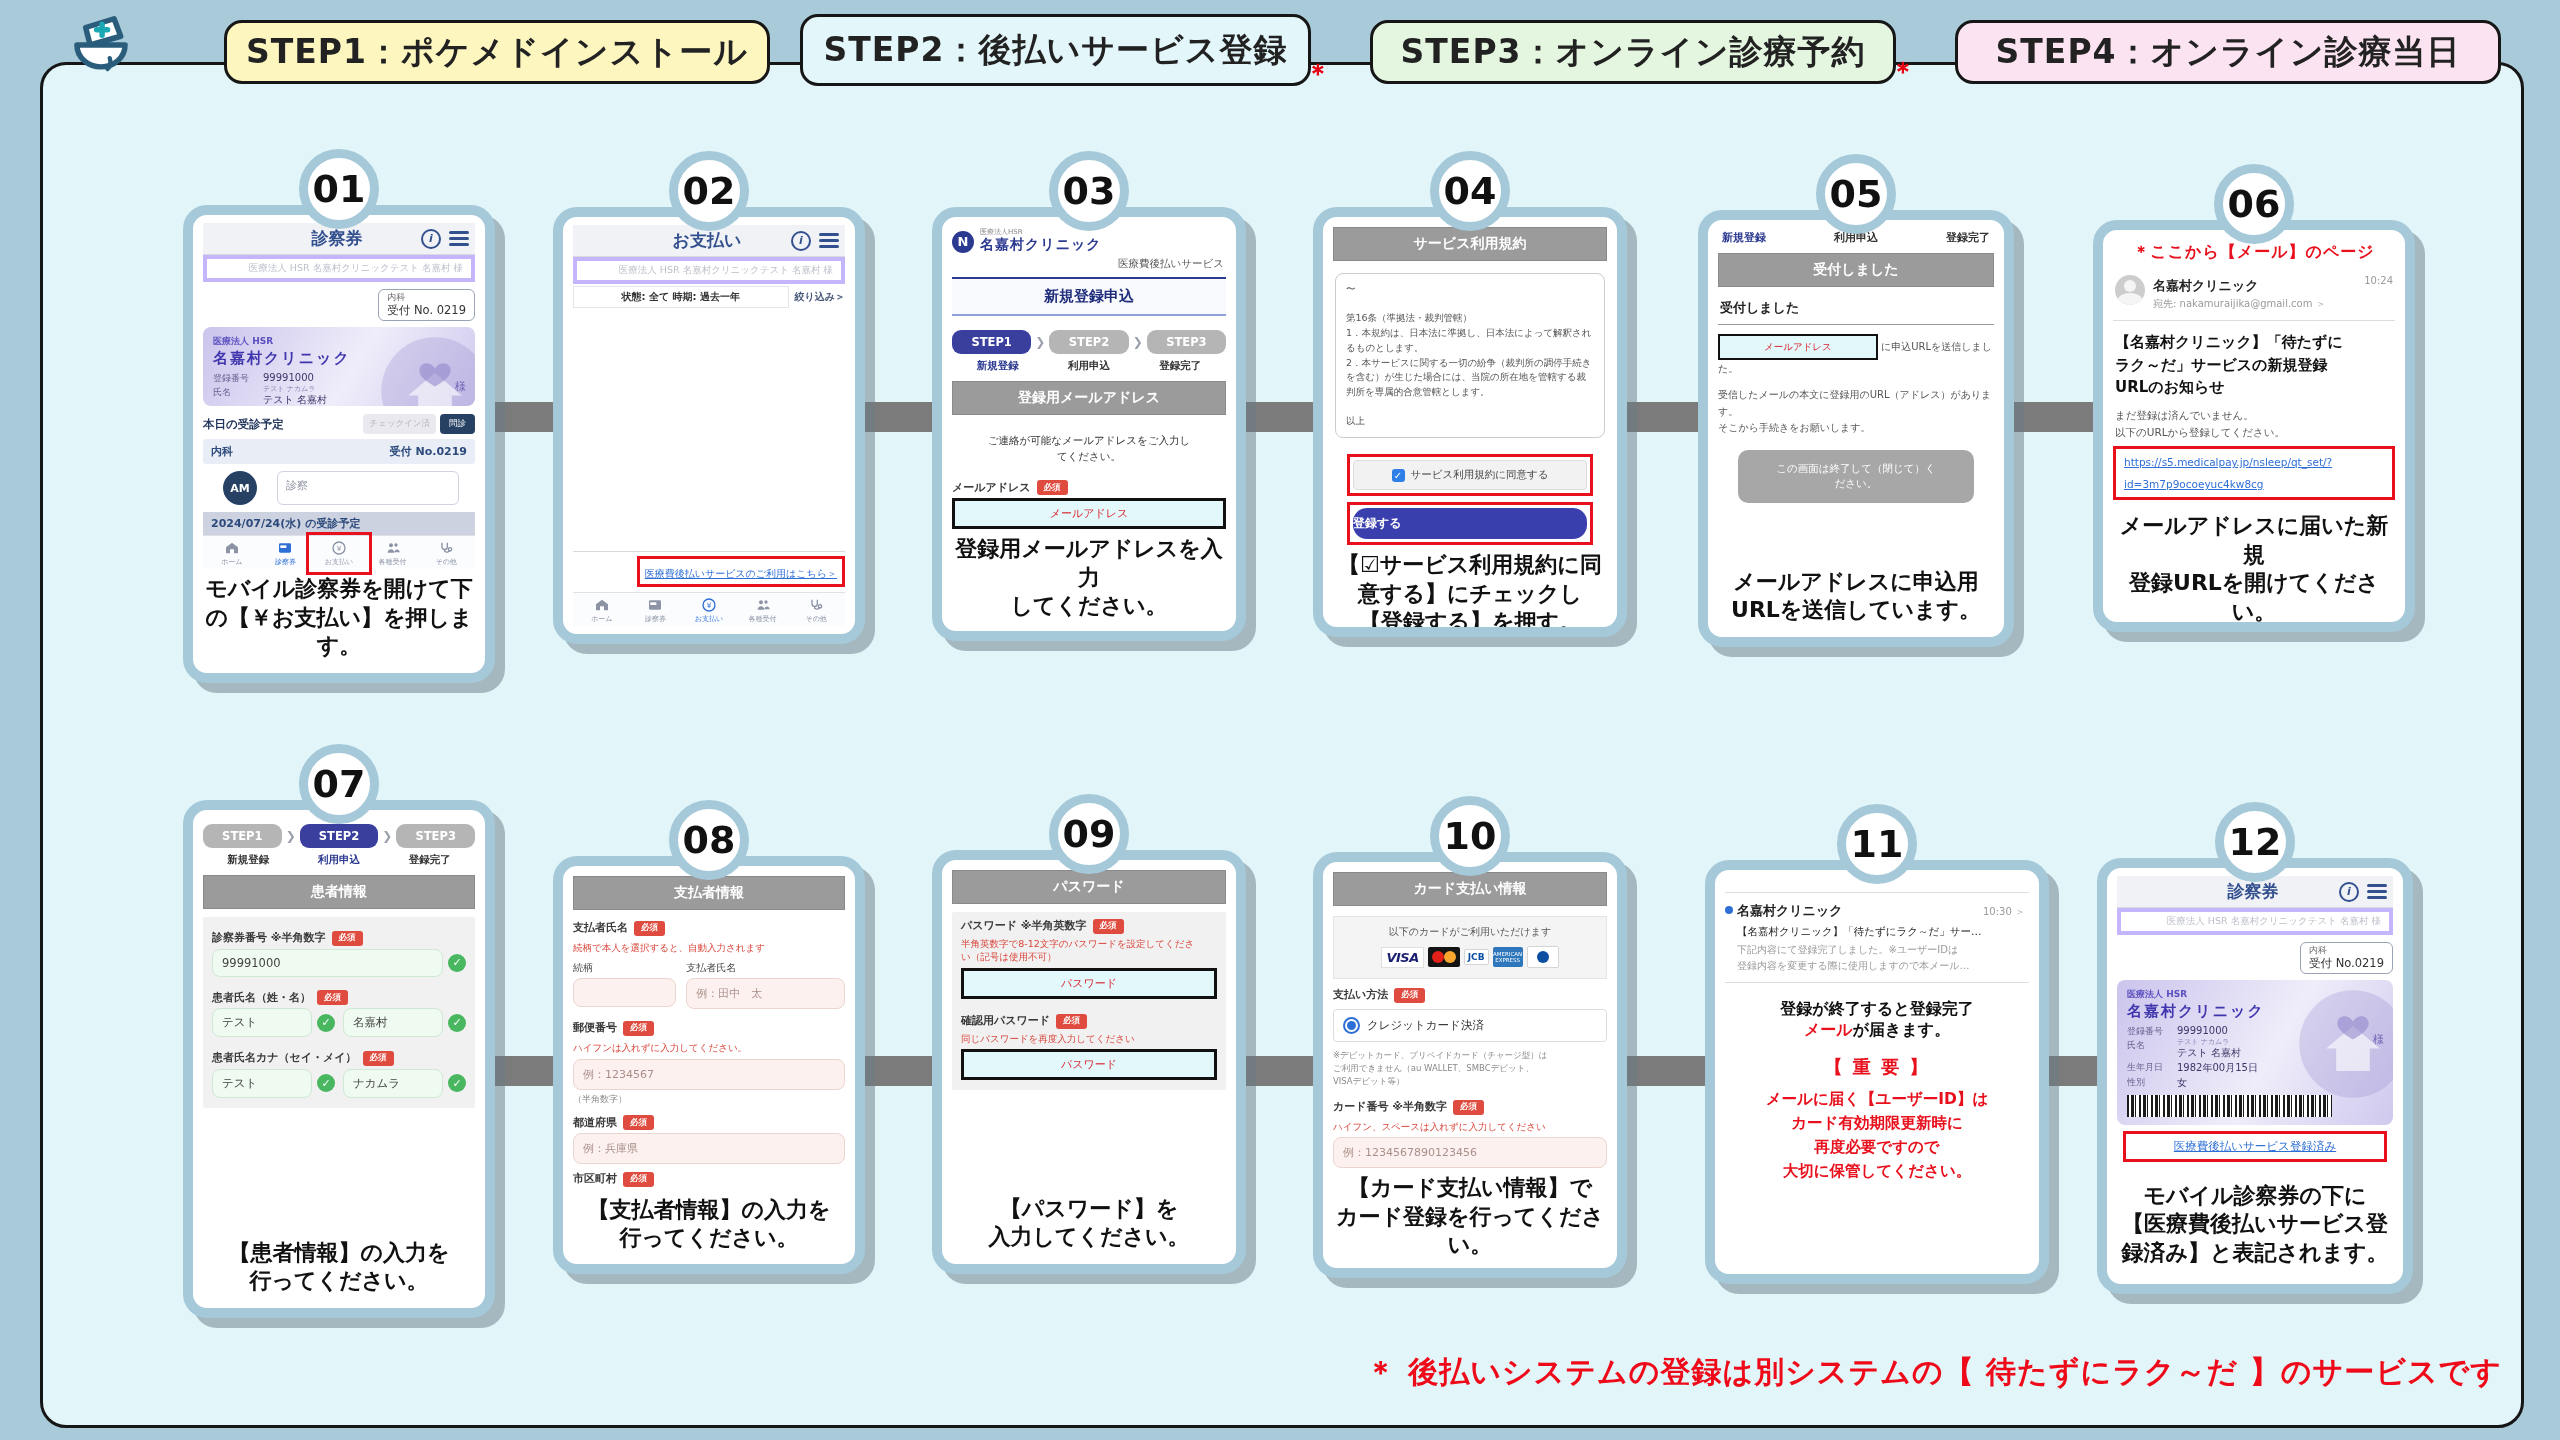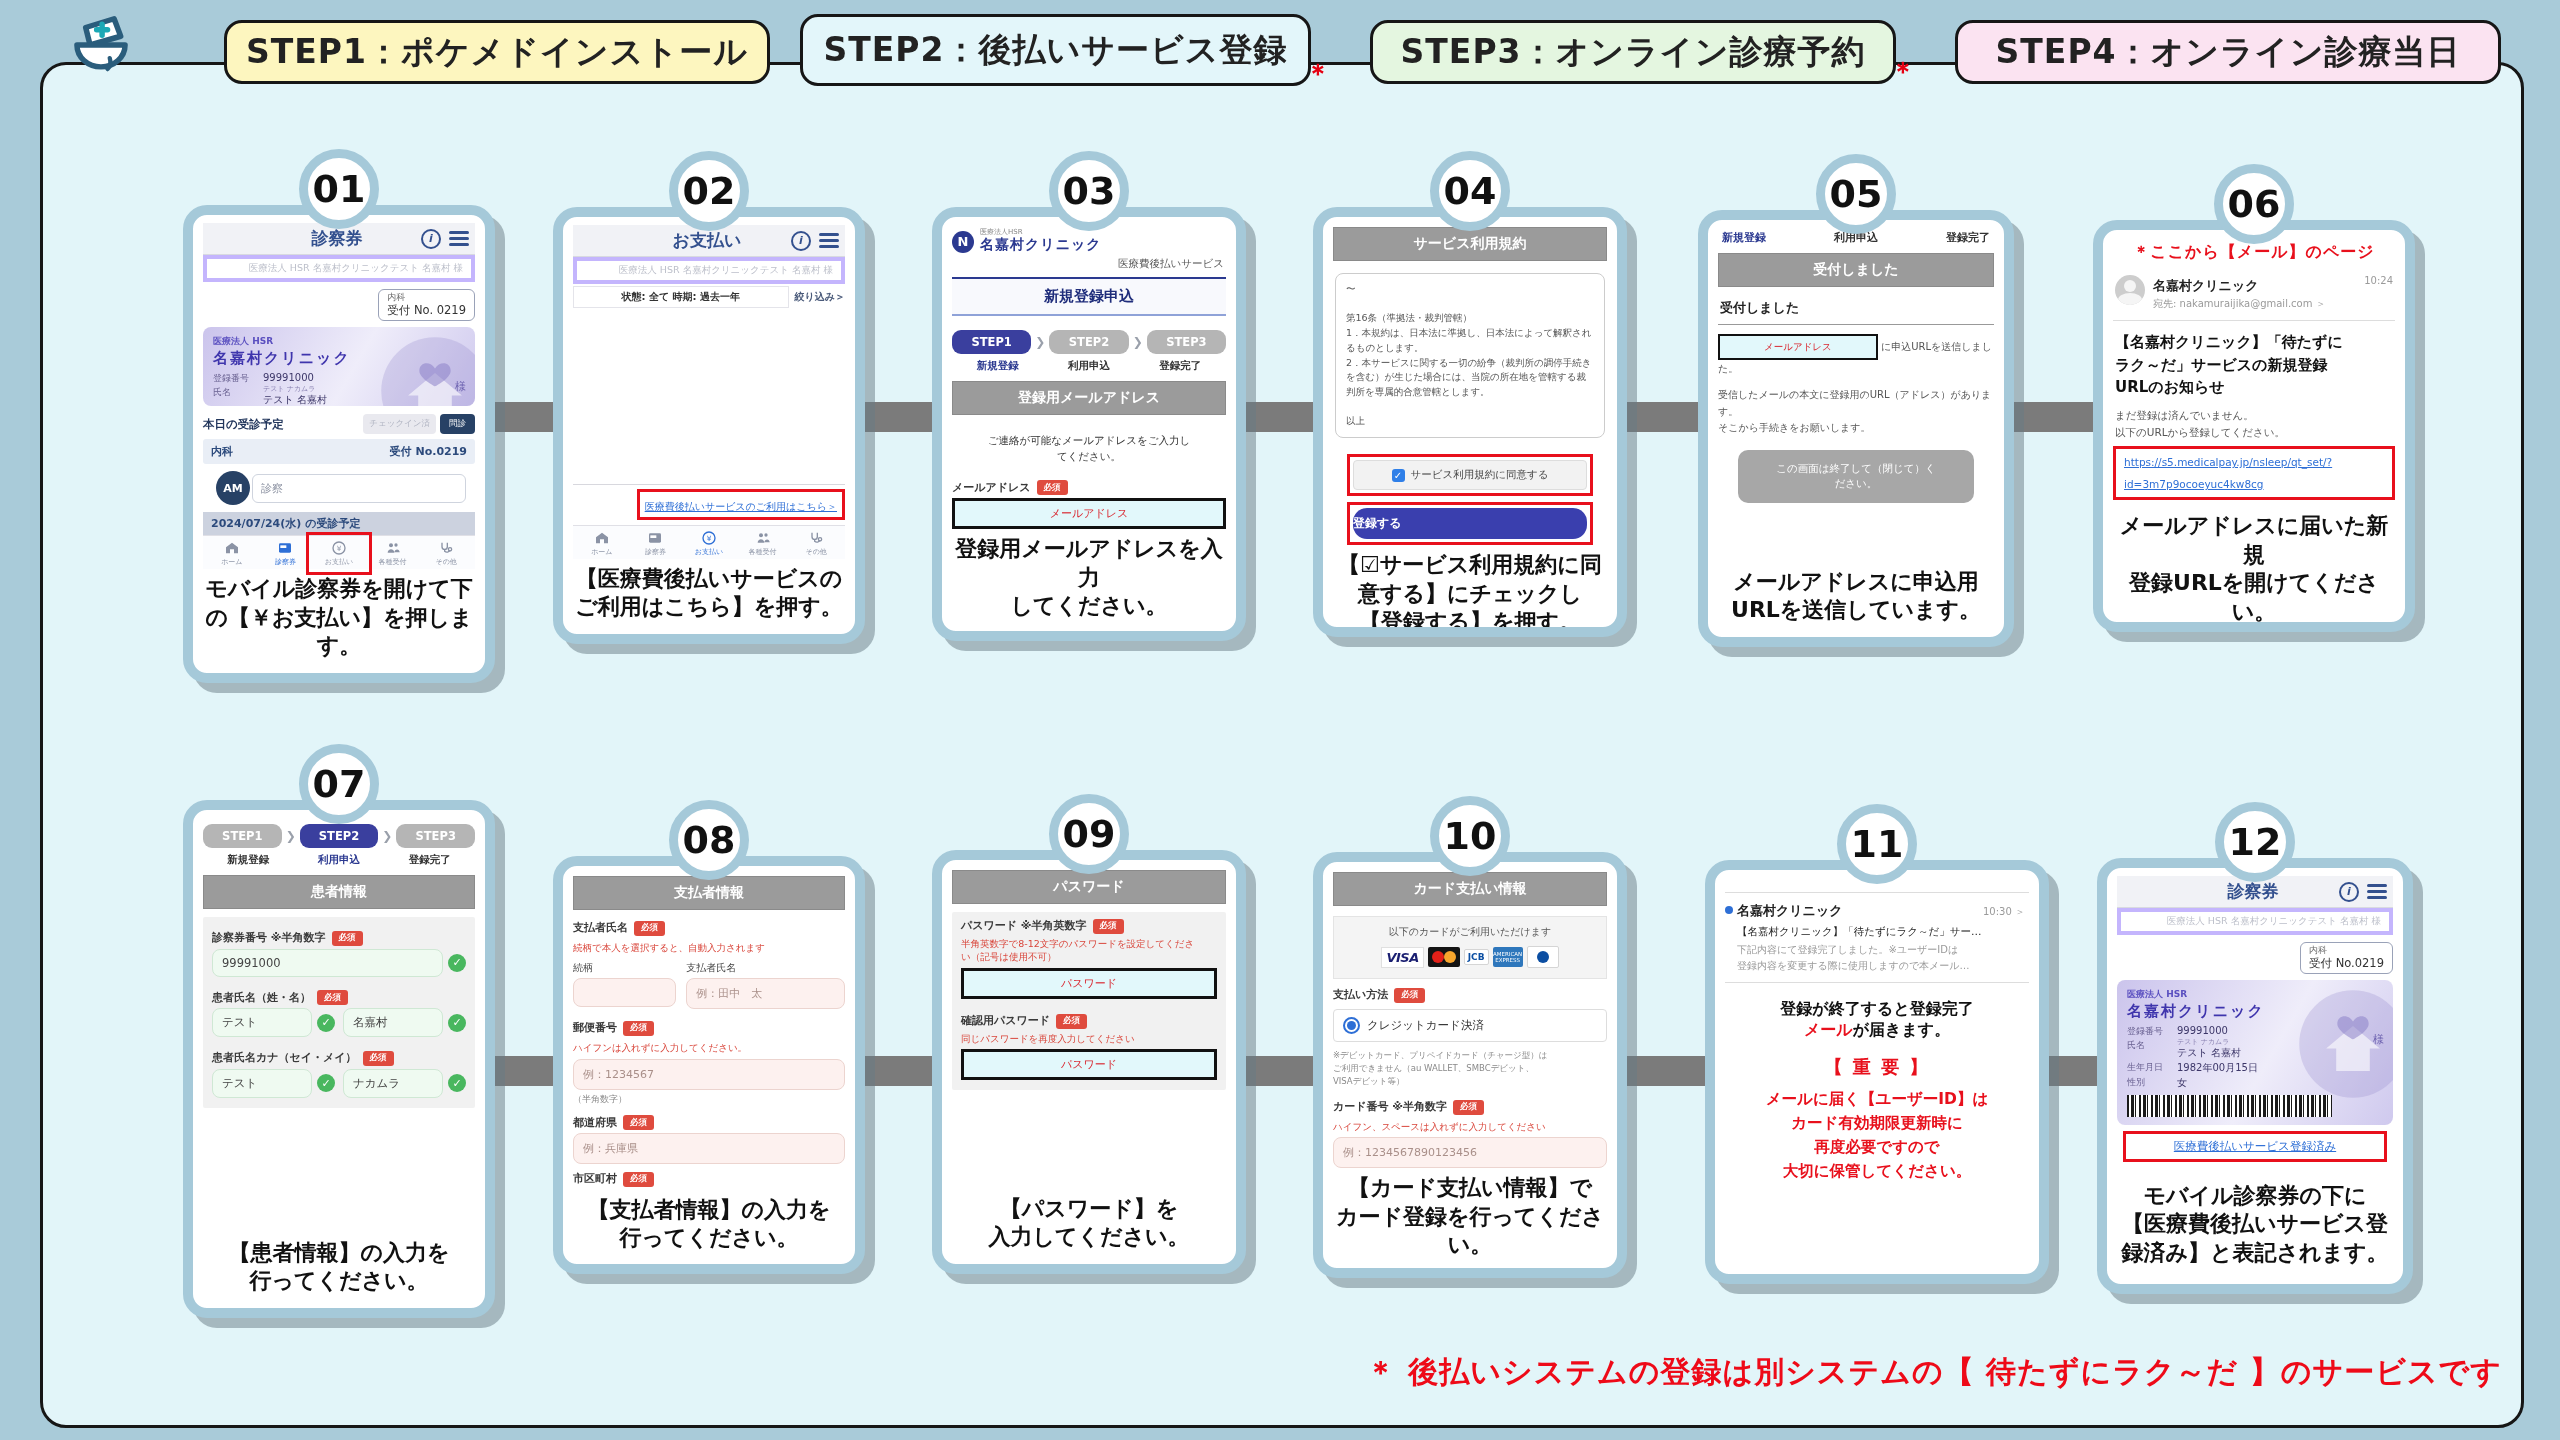--- a/index.html
+++ b/index.html
@@ -47,21 +47,21 @@
   .wm{position:absolute;right:-16px;top:8px;width:112px;height:112px}
   .barcode{height:22px;margin-top:5px;width:80%;background:#fff;position:relative;
     background:repeating-linear-gradient(90deg,#1a1a1a 0 2px,#fff 2px 4px,#1a1a1a 4px 7px,#fff 7px 8px,#1a1a1a 8px 9px,#fff 9px 12px)}
   
   .todayrow{display:flex;align-items:center;gap:4px;margin:8px 0 5px}
   .today{font-weight:700;color:#22365c;font-size:11.5px;flex:1}
   .btn-gray{background:#e9e9ef;color:#b0b4c2;border-radius:4px;font-size:8.5px;padding:4px 6px}
   .btn-navy{background:#274165;color:#fff;border-radius:4px;font-size:8.5px;padding:4px 9px}
   .deptrow{display:flex;justify-content:space-between;background:#e9eef6;color:#2c4a7c;font-weight:700;
            font-size:11px;padding:5px 8px;border-radius:3px}
-  .amrow{display:flex;align-items:center;gap:2px;margin:7px 9px 7px;padding-left:4px}
+  .amrow{display:flex;gap:20px;margin:7px 16px 7px;padding-left:4px}
   .amc{width:34px;height:34px;border-radius:50%;background:#274165;color:#fff;display:flex;
        align-items:center;justify-content:center;font-size:11px;font-weight:700;flex:none}
   .exambox{flex:1;border:1px solid #cfd4de;border-radius:6px;color:#8a90a0;font-size:11px;padding:6px 8px}
   .daterow{background:#ccd2df;color:#2c4a7c;font-weight:700;font-size:11px;padding:4px 8px}
   .nav{display:flex;border-top:1px solid #e0e0e6;background:#fbfcfe;padding:4px 2px 2px}
   .navi{flex:1;display:flex;flex-direction:column;align-items:center;gap:1px;font-size:7px;color:#8b93a5;position:relative}
   .navi svg{width:16px;height:16px}
   .navi.active{color:#2e6fd6}
   .navi.redframe::after{content:"";position:absolute;inset:-8px -6px;border:3px solid #e8101c}
   
@@ -376,22 +376,20 @@
         </span>
       <span class="navi">
           <svg viewBox="0 0 24 24">
             <path d="M6 4v6a4 4 0 0 0 8 0V4" fill="none" stroke="currentColor" stroke-width="2"></path>
             <circle cx="18" cy="14" r="2.5" fill="none" stroke="currentColor" stroke-width="2"></circle>
             <path d="M10 14v3a5 5 0 0 0 8-2" fill="none" stroke="currentColor" stroke-width="2"></path>
           </svg>
           <span>その他</span>
         </span>
     </div>
-    <div class="cap">【医療費後払いサービスの
-ご利用はこちら】を押す。</div>
   </div>
 </article>
 
 <article class="phone" style="left:932px;top:207px;width:314px;height:434px">
   <div class="num">03</div>
   <div class="scr">
     <div class="cliniclogo">
       <span class="logoball">N</span>
       <span>
           <span class="logoorg">医療法人HSR</span>

